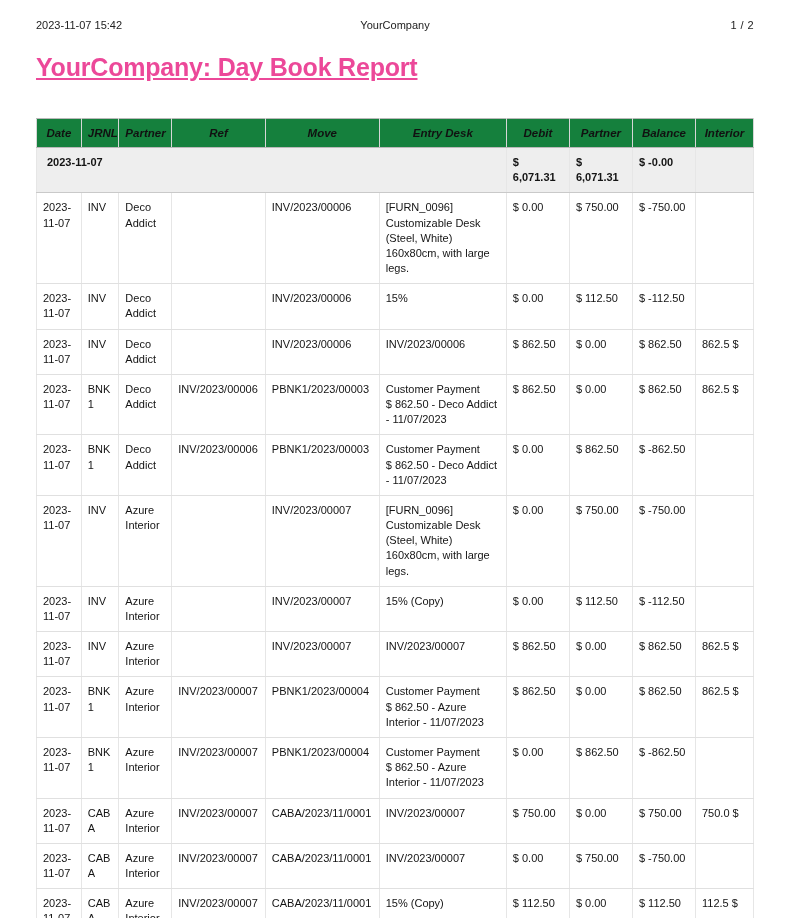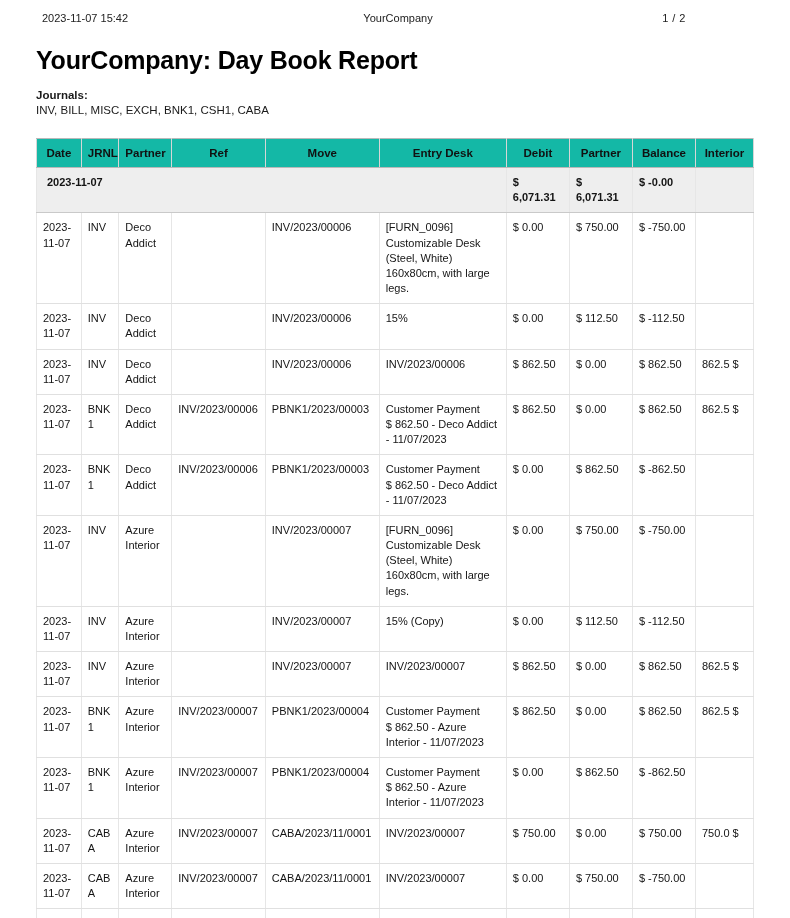--- a/index.html
+++ b/index.html
@@ -29,33 +29,35 @@
     justify-content: space-between;
     font-size: 11px;
     color: #222;
     padding: 12px 36px 0 36px;
   }
   .pg-header .center {
     flex: 1;
     text-align: center;
     font-size: 11px;
   }
-  .pg-header .left { width: 160px; margin-left: 6px; }
+  .pg-header .left { width: 160px; }
   .pg-header .right {
     width: 160px;
-    text-align: center;
+    text-align: right;
     letter-spacing: .4px;
+    margin-top: 7px;
   }
   
   .report-title {
     padding: 22px 36px 0 36px;
     font-size: 25px;
     font-weight: bold;
     letter-spacing: -0.2px;
-    color: #000000;
+    color: #ec4899;
+    text-decoration: underline;
   }
   
   .meta {
     display: flex;
     padding: 14px 36px 0 36px;
     font-size: 11.5px;
     color: #1a1a1a;
   }
   .meta .col-journals { width: 420px; }
   .meta .col-target  { width: 128px; }
@@ -77,22 +79,23 @@
   }
   table.daybook th {
     font-weight: bold;
     font-size: 11.5px;
     text-align: center;
     padding: 8px 6px;
     border-top: 1px solid #b9b9b9;
     border-bottom: 1px solid #b9b9b9;
     border-left: 1px solid #d6d6d6;
     border-right: 1px solid #d6d6d6;
-    background: #14b8a6;
+    background: #15803d;
     color: #111;
+    font-style: italic;
   }
   table.daybook td {
     padding: 7px 6px;
     border-bottom: 1px solid #e0e0e0;
     border-left: 1px solid #e6e6e6;
     border-right: 1px solid #e6e6e6;
     vertical-align: top;
     line-height: 1.38;
     color: #141414;
   }
@@ -126,24 +129,20 @@
 
   <div class="pg-header">
     <div class="left">2023-11-07 15:42</div>
     <div class="center">YourCompany</div>
     <div class="right">1 / 2</div>
   </div>
 
   <div class="report-title">YourCompany: Day Book Report</div>
 
   <div class="meta">
-    <div class="col-journals">
-      <div class="lbl">Journals:</div>
-      <div class="val">INV, BILL, MISC, EXCH, BNK1, CSH1, CABA</div>
-    </div>
   </div>
 
   <div class="tbl-wrap">
     <table class="daybook">
       <colgroup>
         <col class="c-date">
           <col class="c-jrnl">
           <col class="c-partner">
           <col class="c-ref">
         <col class="c-move">

